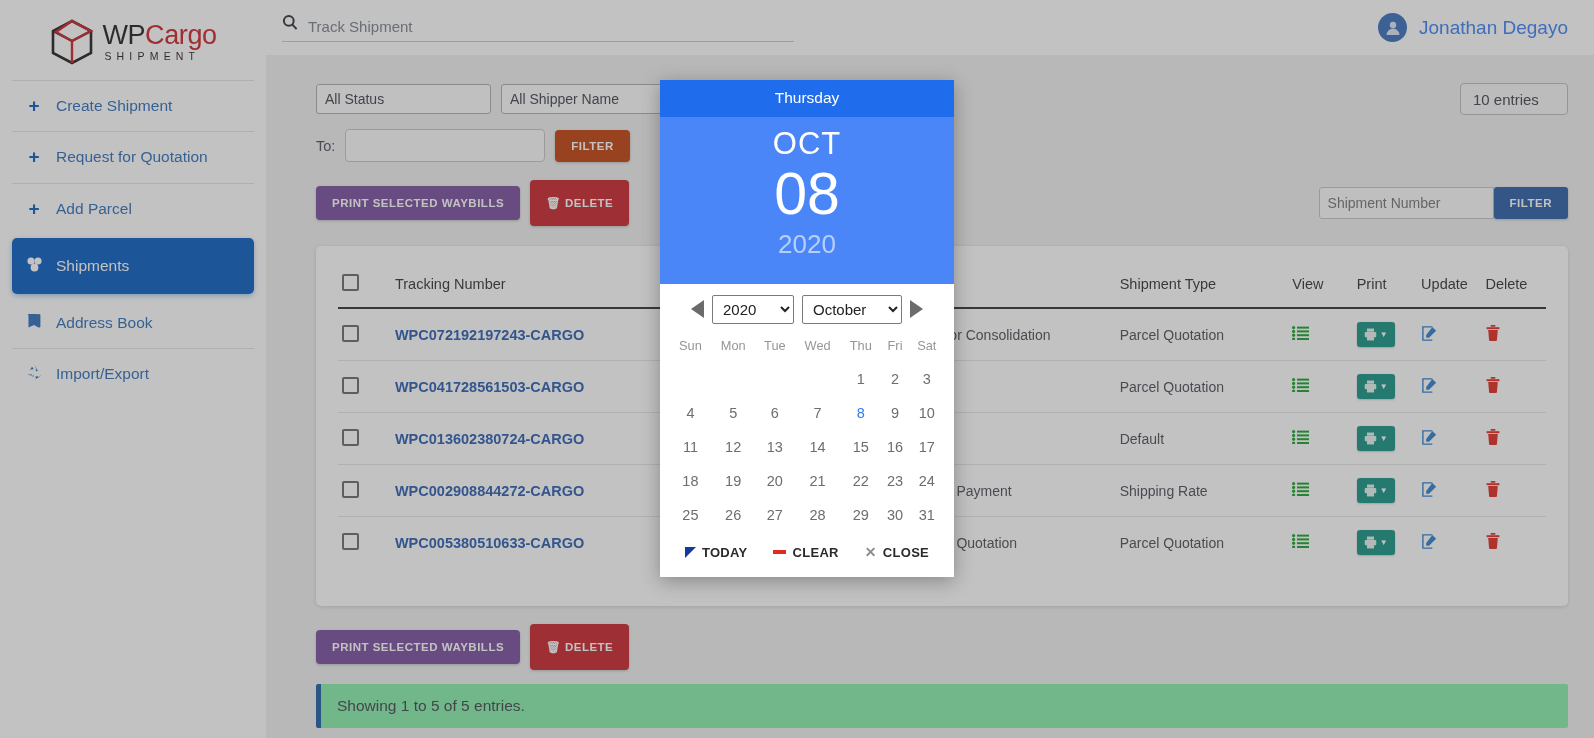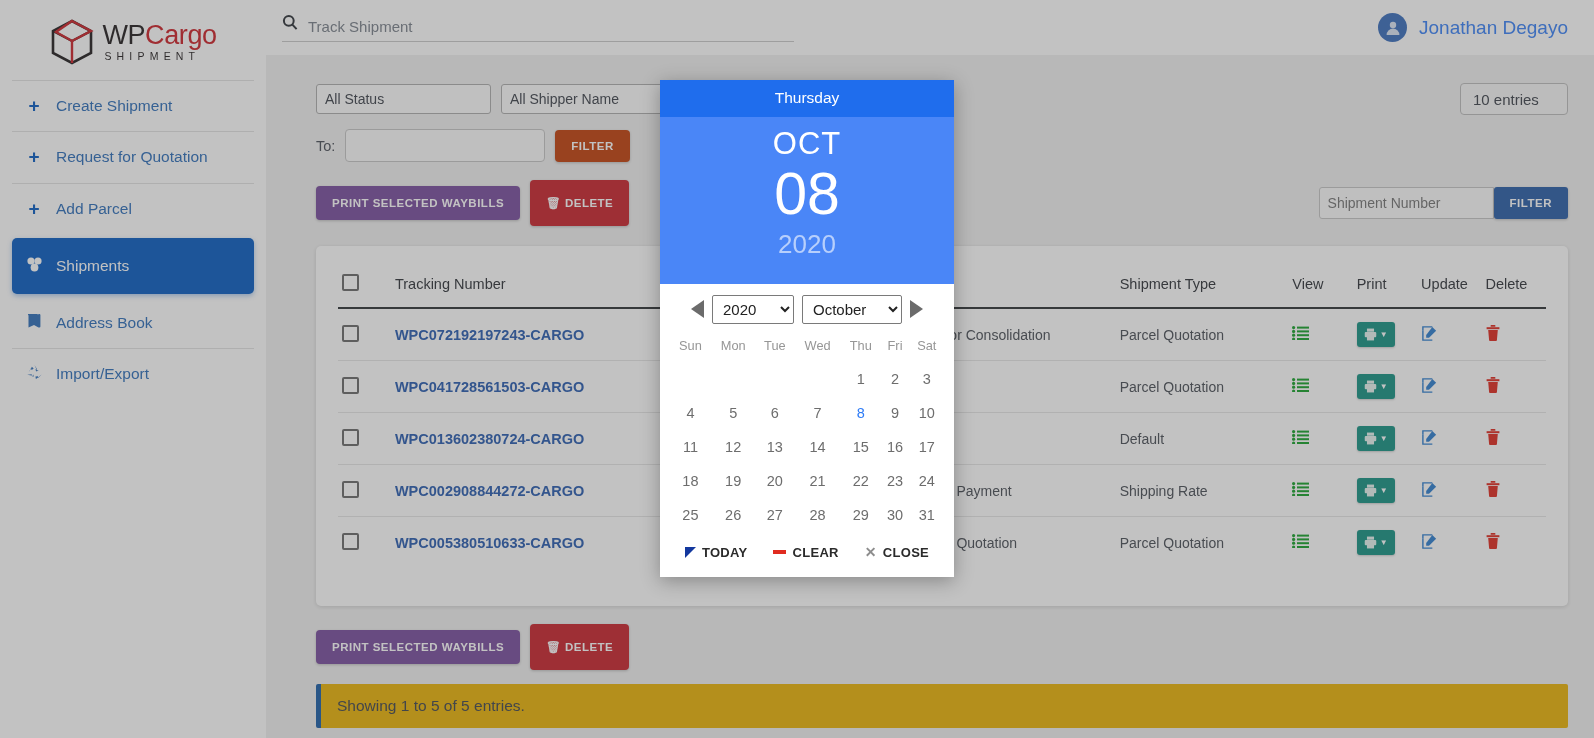--- a/index.html
+++ b/index.html
@@ -132,21 +132,21 @@
   .col-type { width: 150px; }
   .col-ico { width: 56px; text-align: left; }
   .icon-list { display: inline-block; cursor: pointer; }
   .btn-print-sm {
     background: #179384; border: none; border-radius: 3px; height: 25px;
     padding: 0 7px; color: #fff; cursor: pointer; display: inline-flex;
     align-items: center; gap: 3px; box-shadow: 0 1px 2px rgba(0,0,0,.2);
   }
   .icon-edit, .icon-trash { cursor: pointer; display: inline-block; }
   .footer-note {
-    margin-top: 14px; background: #eab308; border-left: 5px solid #1c5fa8;
+    margin-top: 14px; background: #86efac; border-left: 5px solid #1c5fa8;
     padding: 13px 16px; font-size: 15.5px; color: #41464e; border-radius: 2px;
   }
 
   
   .dim {
     position: absolute; left: 0; top: 0; width: 1594px; height: 738px;
     background: rgba(70,70,70,.33); z-index: 50;
   }
 
   

